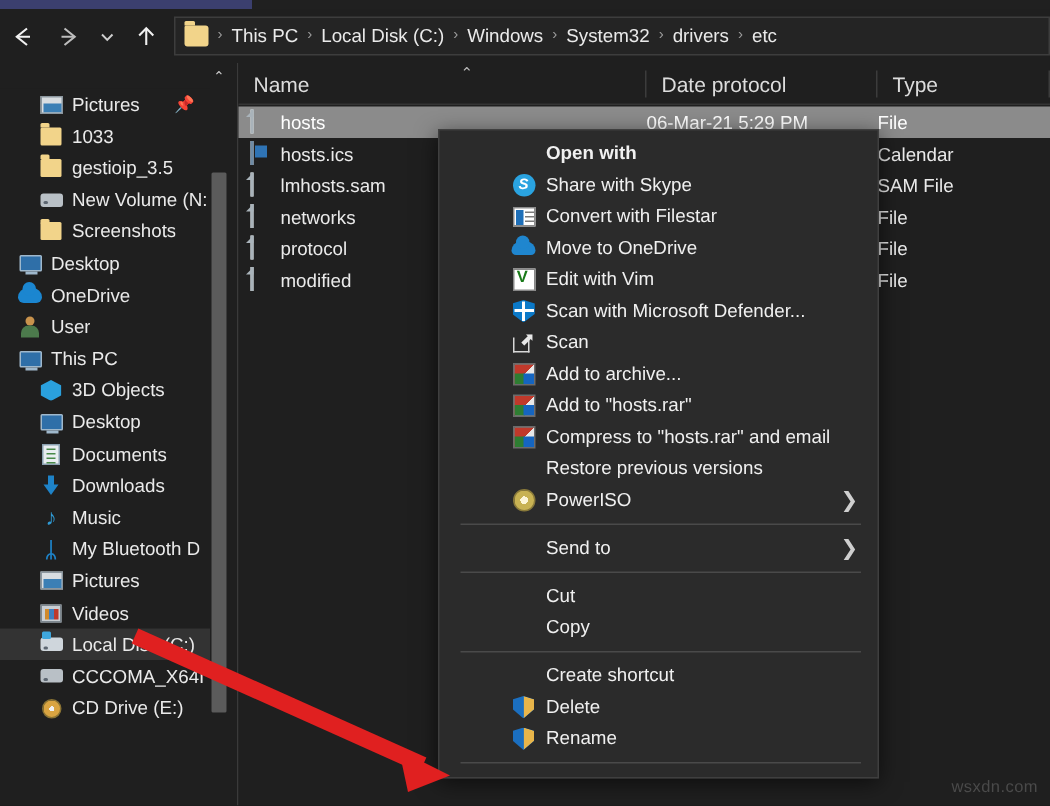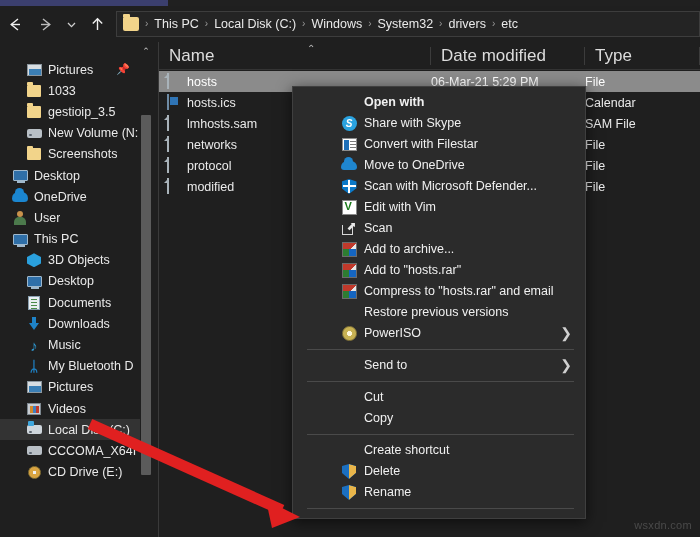--- a/index.html
+++ b/index.html
@@ -227,21 +227,21 @@
     position: absolute; left: 159px; top: 42px; right: 0; bottom: 0;
     background: #1f1f1f;
   }
   .colheader {
     position: absolute; left: 0; top: 0; right: 0; height: 28px;
     background: #1f1f1f;
     border-bottom: 1px solid #343434;
   }
   .colcell {
     position: absolute; top: 0; height: 28px;
-    font-size: 17px; color: #dcdcdc;
+    font-size: 14px; color: #dcdcdc;
     display: flex; align-items: center; padding-left: 10px;
   }
   .colsep {
     position: absolute; top: 5px; width: 1px; height: 18px; background: #3c3c3c;
   }
   .sortcaret {
     position: absolute; left: 148px; top: 1px;
     color: #bbbbbb; font-size: 10px;
   }
 
@@ -598,21 +598,21 @@
   <div class="sb-track"></div>
   <div class="sb-up">⌃</div>
   <div class="sb-thumb"></div>
   <div class="split"></div>
 
   <div class="listpane">
     <div class="colheader">
       <div class="colcell" style="left:0;width:272px;">Name</div>
       <div class="sortcaret">⌃</div>
       <div class="colsep" style="left:271px;"></div>
-      <div class="colcell" style="left:272px;width:154px;">Date modified</div>
+      <div class="colcell" style="left:272px;width:154px;">Date protocol</div>
       <div class="colsep" style="left:425px;"></div>
       <div class="colcell" style="left:426px;width:115px;">Type</div>
       <div class="colsep" style="left:540px;"></div>
     </div>
     <div id="rows">
         <div class="row sel" style="top: 29px;">
           <span class="fico"><span class="ic-file"></span></span>
           <span class="fn">hosts</span>
           <span class="fdate">06-Mar-21 5:29 PM</span>
           <span class="ftype">File</span>
@@ -668,29 +668,29 @@
         <span class="mtxt">Convert with Filestar</span>
       </div>
       <div class="mi">
         <span class="mico">
           <span class="onedr"></span>
         </span>
         <span class="mtxt">Move to OneDrive</span>
       </div>
       <div class="mi">
         <span class="mico">
+          <span class="vim"></span>
+        </span>
+        <span class="mtxt">Edit with Vim</span>
+      </div>
+      <div class="mi">
+        <span class="mico">
           <span class="defender"></span>
         </span>
         <span class="mtxt">Scan with Microsoft Defender...</span>
-      </div>
-      <div class="mi">
-        <span class="mico">
-          <span class="vim"></span>
-        </span>
-        <span class="mtxt">Edit with Vim</span>
       </div>
       <div class="mi">
         <span class="mico">
           <span class="shareico"></span>
         </span>
         <span class="mtxt">Scan</span>
       </div>
       <div class="mi">
         <span class="mico">
           <span class="winrar"></span>

